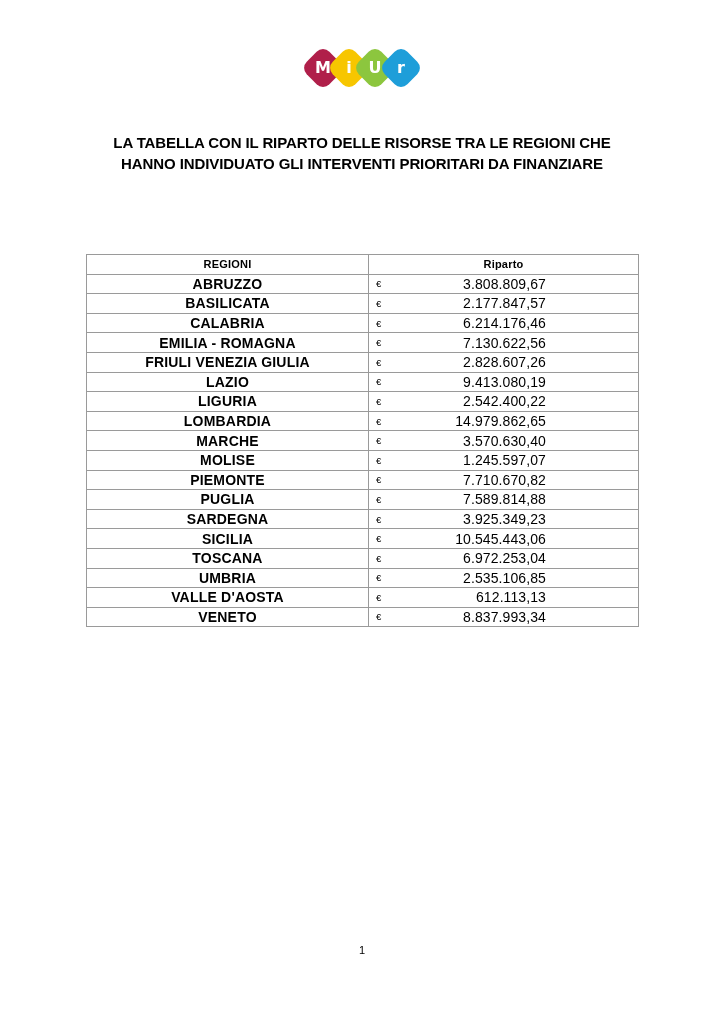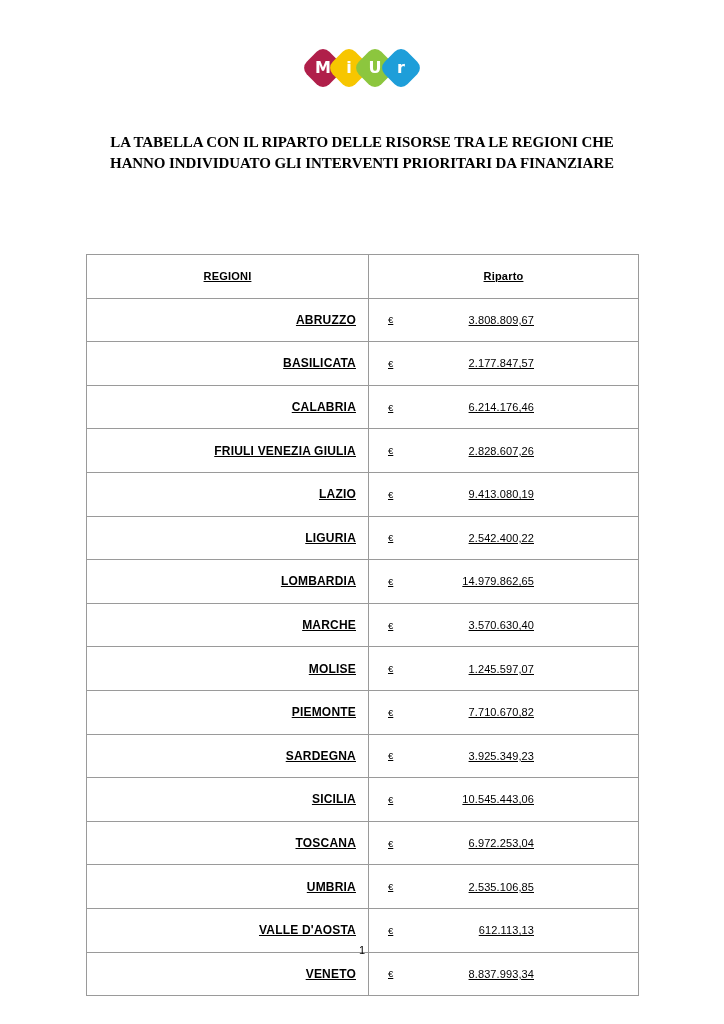--- a/index.html
+++ b/index.html
@@ -66,21 +66,21 @@
   .d2 { left: 52px; }
   .d3 { left: 78px; }
 
   
   .title {
     position: absolute;
     top: 132px;
     left: 62px;
     width: 600px;
     text-align: center;
-    font-family: Liberation Serif, serif;
+    font-family: Liberation Sans, sans-serif;
     font-weight: bold;
     font-size: 15px;
     line-height: 21px;
     letter-spacing: -0.1px;
     color: #000000;
   }
   .title span { display: block; }
 
   
   .table-wrap {
@@ -93,40 +93,39 @@
     border-collapse: collapse;
     width: 552px;
     table-layout: fixed;
   }
   table.riparto col.c-region { width: 282px; }
   table.riparto col.c-eur    { width: 270px; }
 
   table.riparto th,
   table.riparto td {
     border: 1px solid #9a9a9a;
-    padding: 12px;
+    padding: 0;
     height: 18.6px;
     vertical-align: middle;
     font-family: "Liberation Sans", sans-serif;
-    text-decoration: underline;
   }
 
   th.hd {
     font-size: 11px;
     font-weight: bold;
     text-align: center;
     letter-spacing: 0.2px;
     height: 20px;
   }
   th.hd-riparto { font-weight: bold; }
 
   td.region {
-    font-size: 12px;
+    font-size: 14px;
     font-weight: bold;
-    text-align: right;
+    text-align: center;
     padding-left: 5px;
     letter-spacing: 0.2px;
     margin-left: 16px;
   }
   td.amount {
     font-size: 0;
     padding: 0 0 0 0;
     position: relative;
   }
   .amount-inner {
@@ -139,21 +138,21 @@
     width: 26px;
     padding-left: 7px;
     box-sizing: border-box;
     text-align: left;
     font-size: 9.5px;
   }
   .num {
     flex: 1;
     text-align: right;
     padding-right: 92px;
-    font-size: 11px;
+    font-size: 14px;
     letter-spacing: 0.1px;
   }
 
   
   .page-number {
     position: absolute;
     top: 944px;
     left: 0;
     width: 724px;
     text-align: center;
@@ -219,20 +218,29 @@
           <tr>
             <td class="region">CALABRIA</td>
             <td class="amount">
               <div class="amount-inner">
                 <span class="eur">€</span>
                 <span class="num">6.214.176,46</span>
               </div>
             </td>
           </tr>
           <tr>
+            <td class="region">EMILIA - ROMAGNA</td>
+            <td class="amount">
+              <div class="amount-inner">
+                <span class="eur">€</span>
+                <span class="num">7.130.622,56</span>
+              </div>
+            </td>
+          </tr>
+          <tr>
             <td class="region">FRIULI VENEZIA GIULIA</td>
             <td class="amount">
               <div class="amount-inner">
                 <span class="eur">€</span>
                 <span class="num">2.828.607,26</span>
               </div>
             </td>
           </tr>
           <tr>
             <td class="region">LAZIO</td>
@@ -278,20 +286,29 @@
                 <span class="num">1.245.597,07</span>
               </div>
             </td>
           </tr>
           <tr>
             <td class="region">PIEMONTE</td>
             <td class="amount">
               <div class="amount-inner">
                 <span class="eur">€</span>
                 <span class="num">7.710.670,82</span>
+              </div>
+            </td>
+          </tr>
+          <tr>
+            <td class="region">PUGLIA</td>
+            <td class="amount">
+              <div class="amount-inner">
+                <span class="eur">€</span>
+                <span class="num">7.589.814,88</span>
               </div>
             </td>
           </tr>
           <tr>
             <td class="region">SARDEGNA</td>
             <td class="amount">
               <div class="amount-inner">
                 <span class="eur">€</span>
                 <span class="num">3.925.349,23</span>
               </div>

